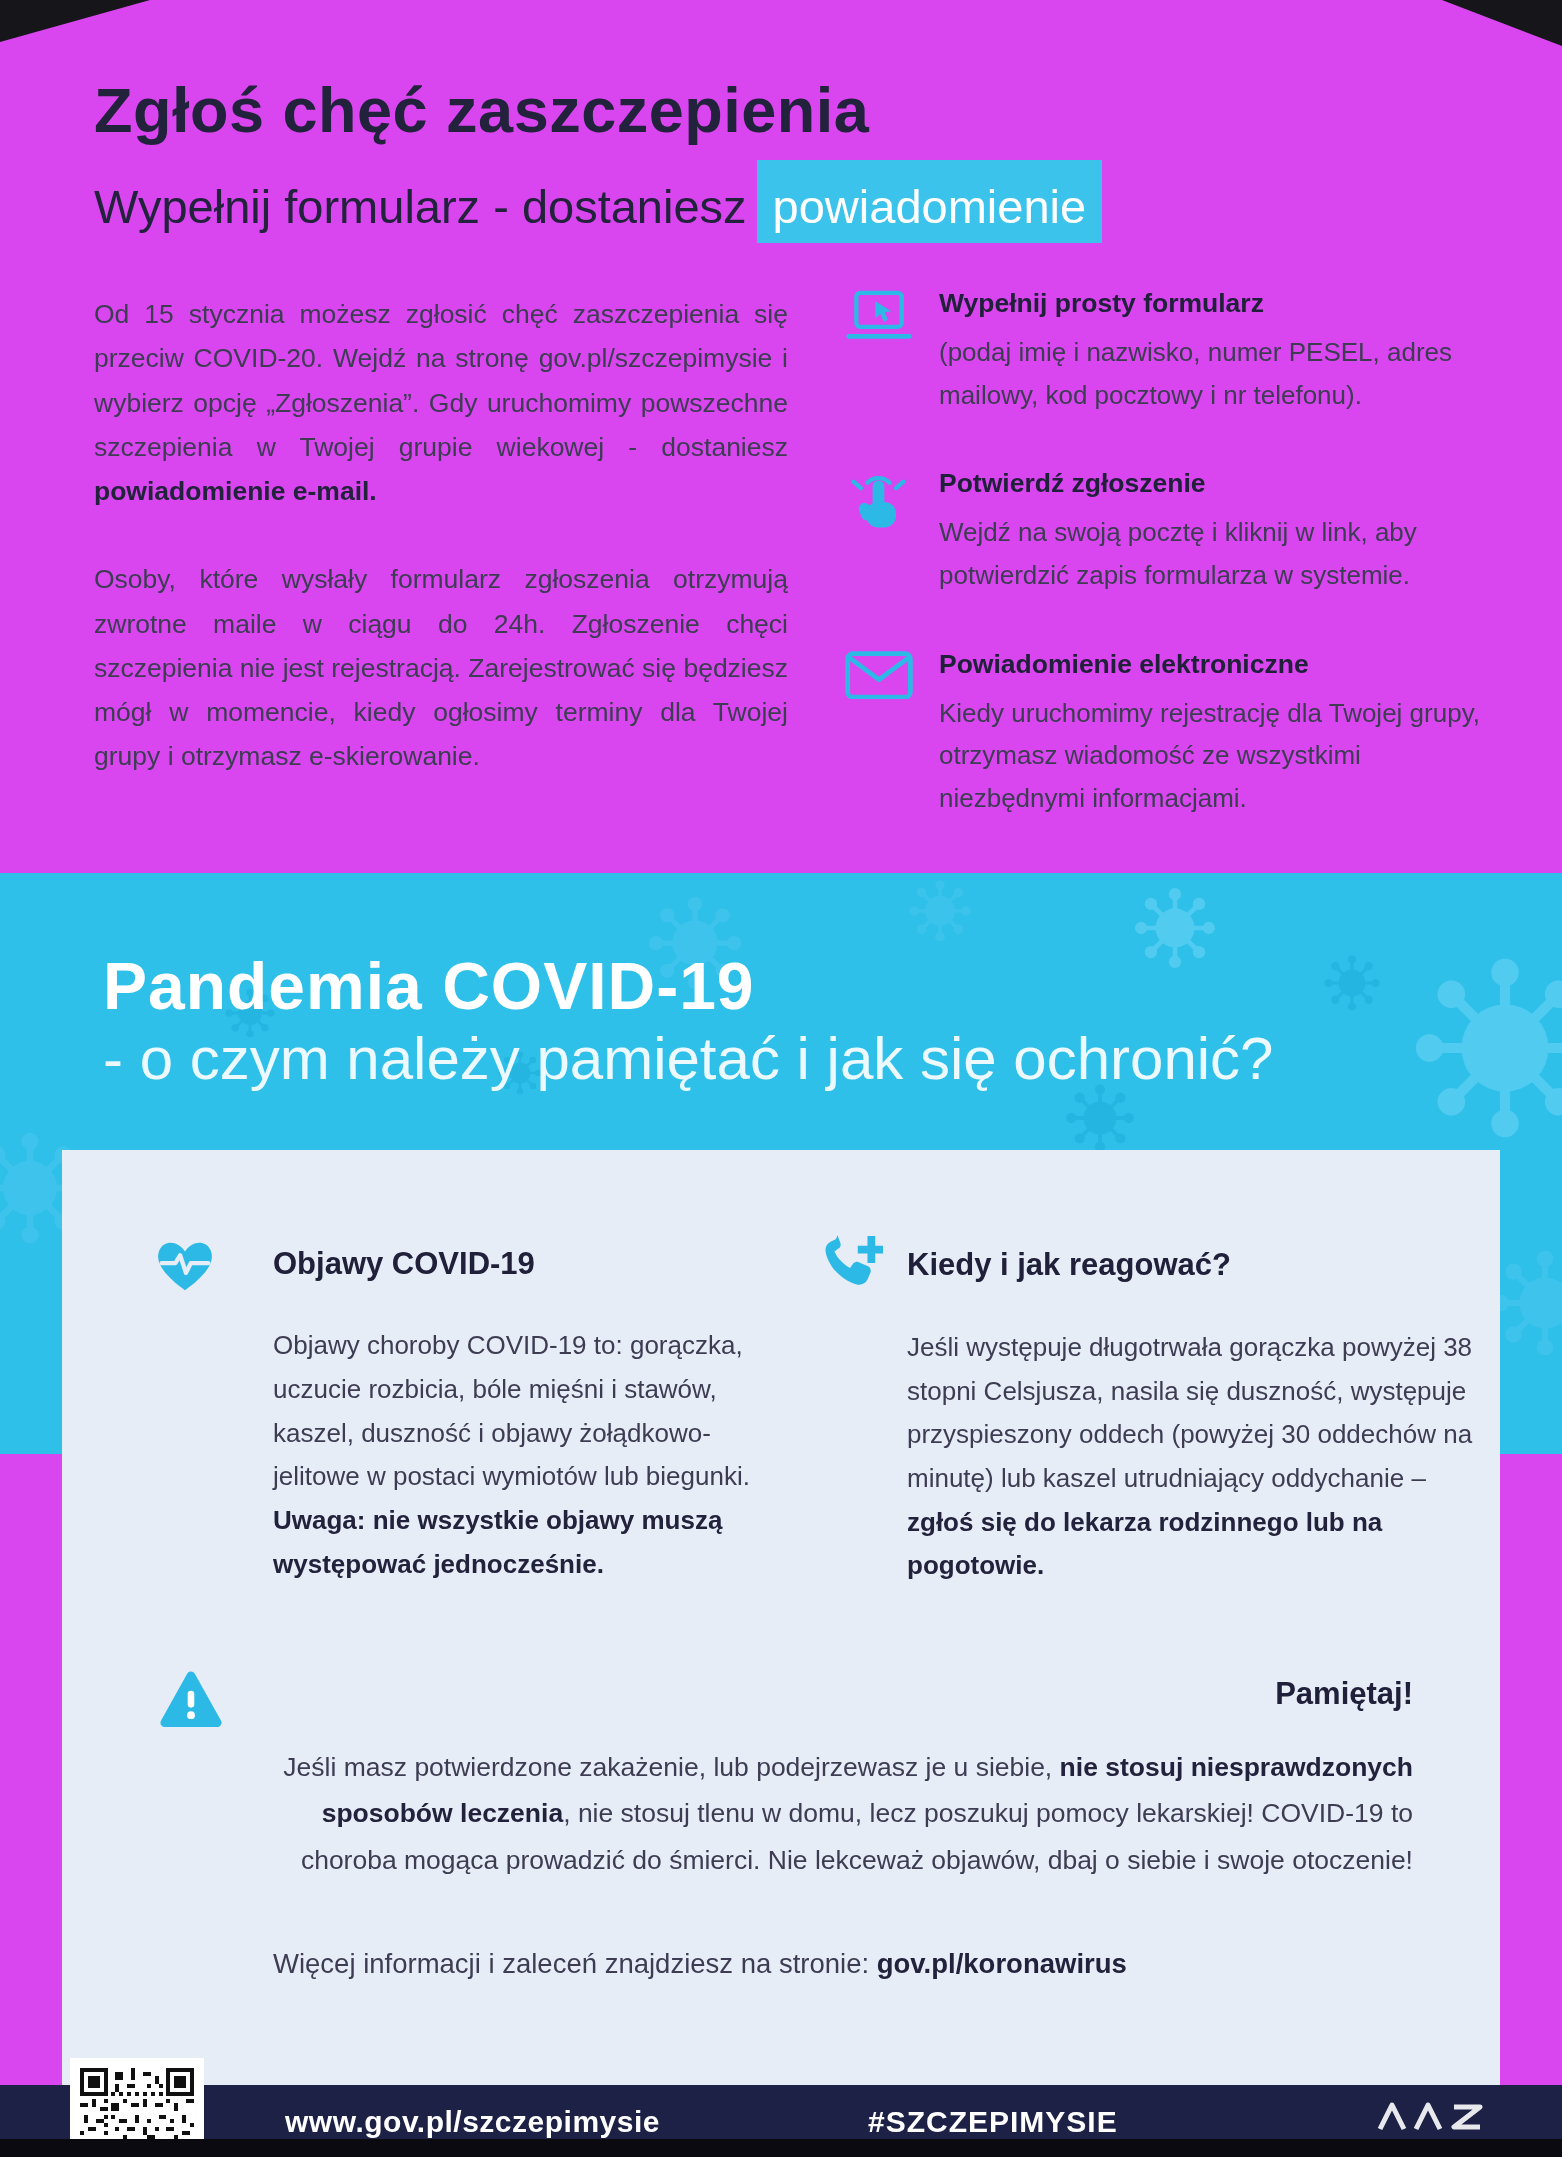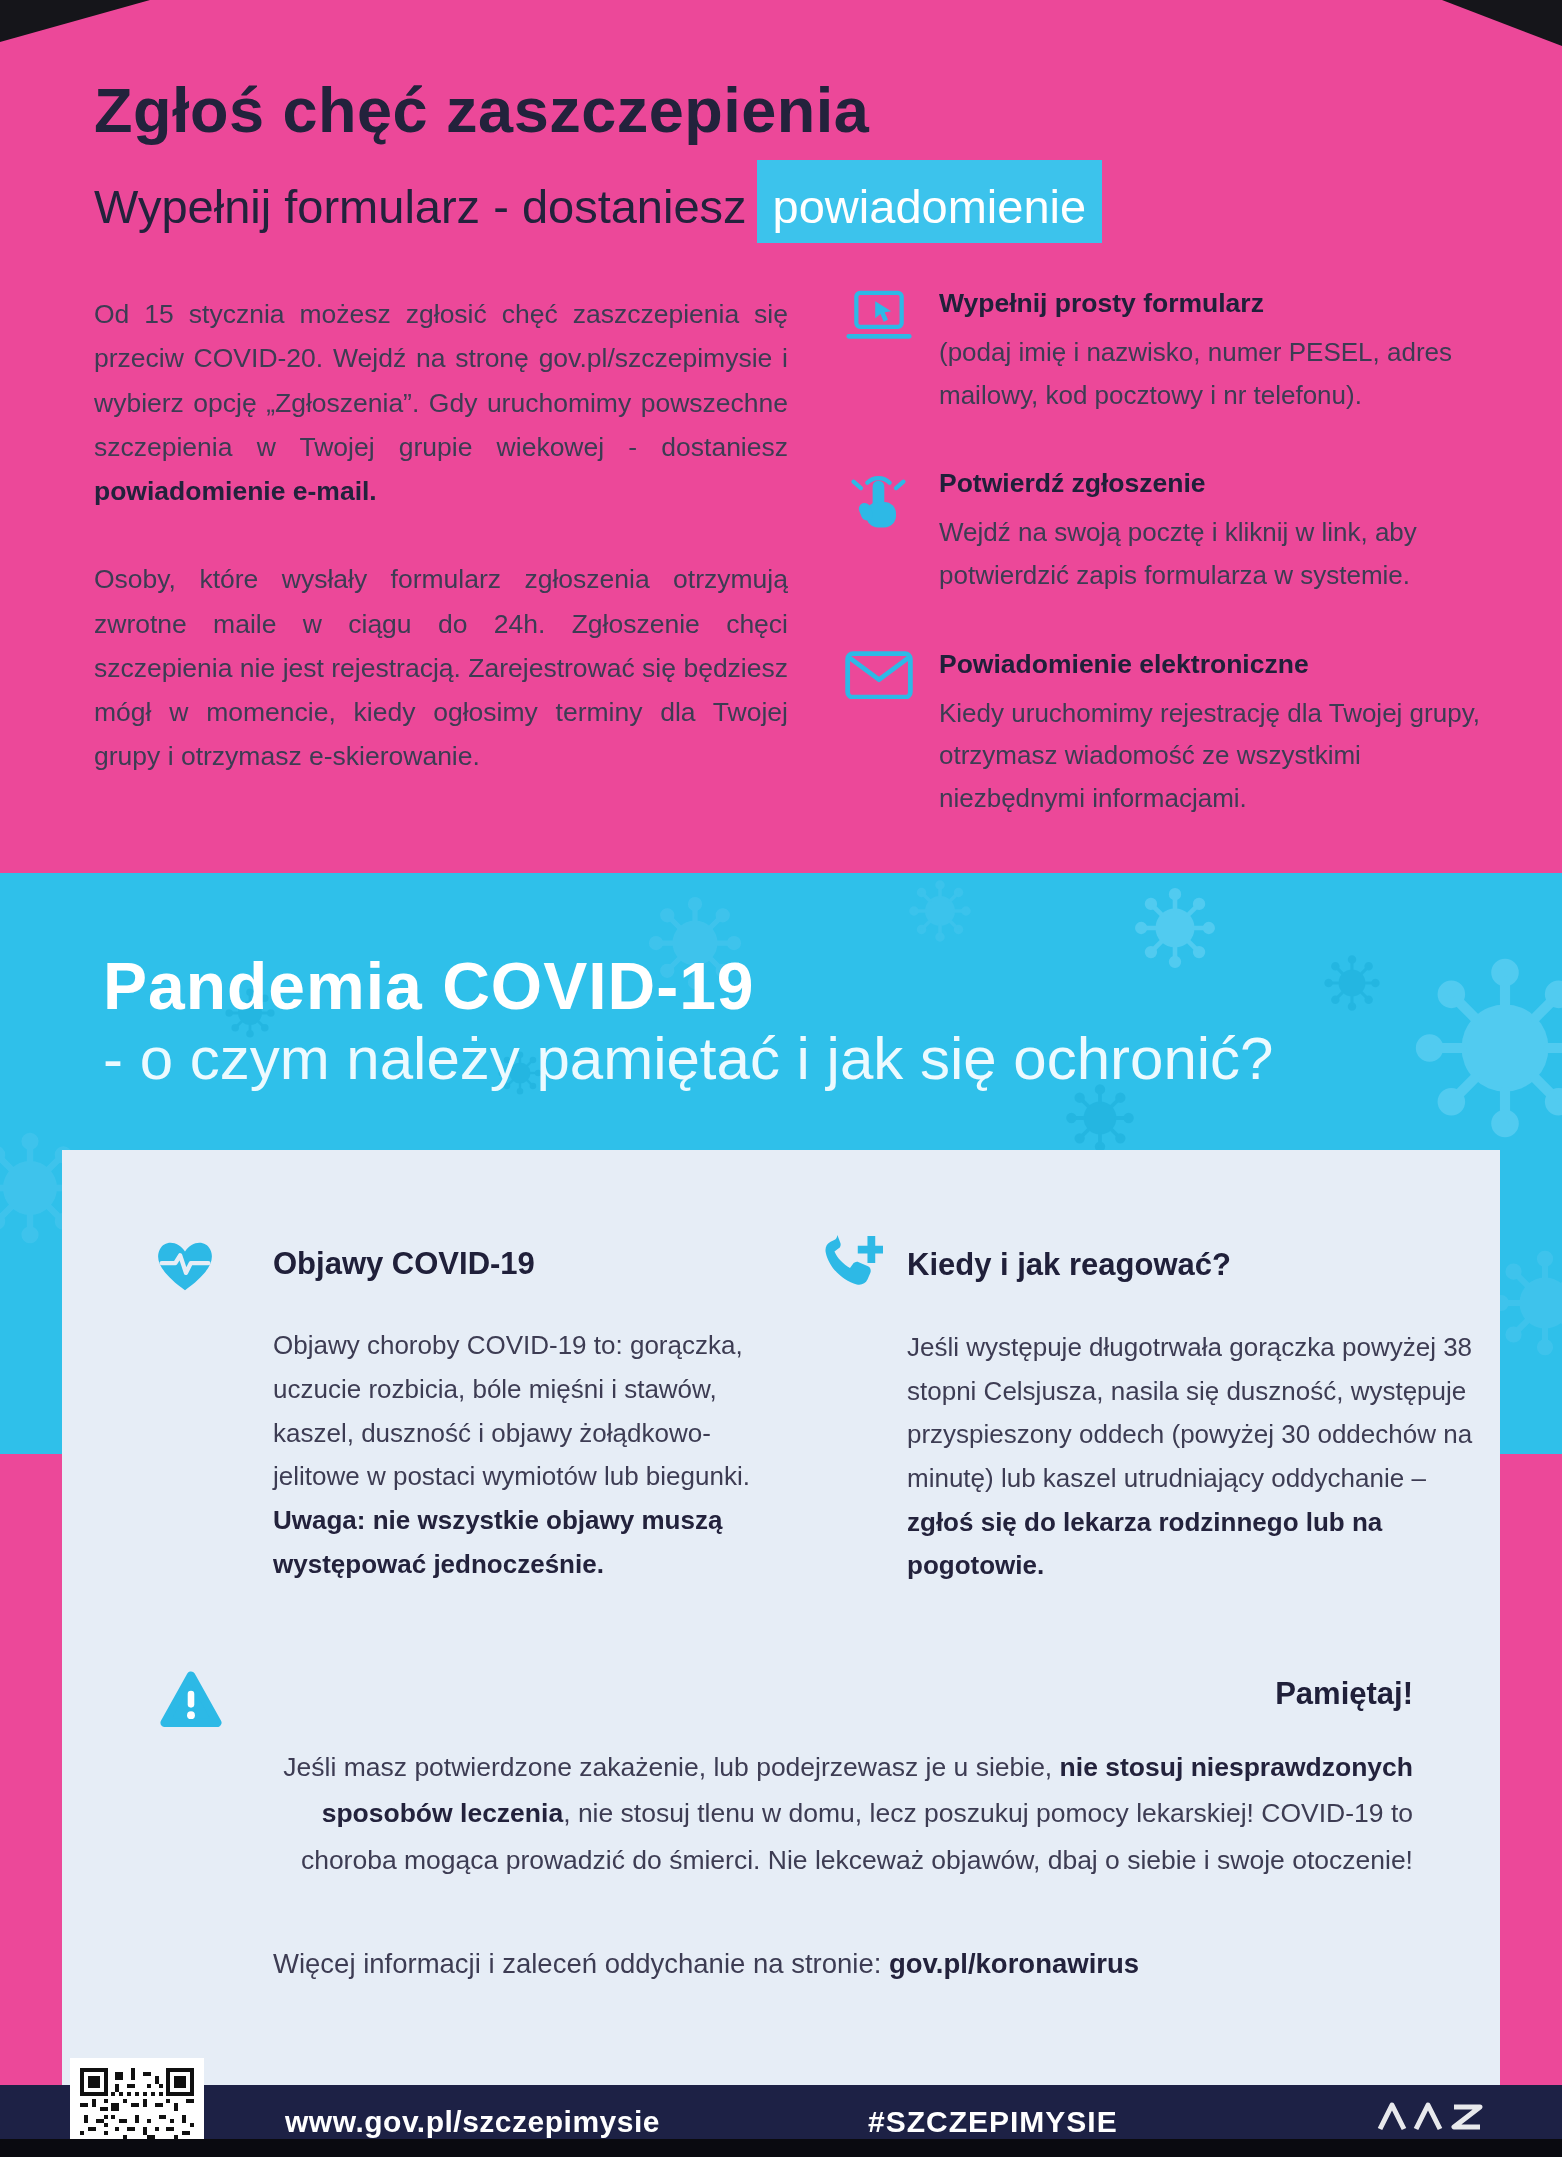--- a/index.html
+++ b/index.html
@@ -1,19 +1,19 @@
 <!DOCTYPE html>
 <html><head>
 <meta charset="utf-8">
 <style>
   * { box-sizing: border-box; margin: 0; padding: 0; }
   body { background: #101014; }
   .poster {
     position: relative; width: 1562px; height: 2157px;
-    background: #ec4899; overflow: hidden;
+    background: #d946ef; overflow: hidden;
     font-family: "Liberation Sans", "DejaVu Sans", sans-serif;
   }
   
   .corner-tl { position:absolute; top:0; left:0; width:150px; height:42px; background:#15151a;
     clip-path: polygon(0 0,100% 0,0 100%); z-index:9; }
   .corner-tr { position:absolute; top:0; right:0; width:120px; height:46px; background:#15151a;
     clip-path: polygon(0 0,100% 0,100% 100%); z-index:9; }
 
   
   .title { position:absolute; left:94px; top:74px; font-size:63px; font-weight:700;
@@ -223,21 +223,21 @@
         <rect x="30.5" y="22" width="7" height="18" rx="3.5" fill="#fff"></rect>
         <circle cx="34" cy="48" r="4.2" fill="#fff"></circle>
       </svg>
     </div>
 
     <div class="remember">
       <h3>Pamiętaj!</h3>
       <p><span>Jeśli masz potwierdzone zakażenie, lub podejrzewasz je u siebie, </span><b>nie stosuj niesprawdzonych sposobów leczenia</b><span>, nie stosuj tlenu w domu, lecz poszukuj pomocy lekarskiej! COVID-19 to choroba mogąca prowadzić do śmierci. Nie lekceważ objawów, dbaj o siebie i swoje otoczenie!</span></p>
     </div>
 
-    <p class="more"><span>Więcej informacji i zaleceń oddychanie na stronie: </span><b>gov.pl/koronawirus</b></p>
+    <p class="more"><span>Więcej informacji i zaleceń znajdziesz na stronie: </span><b>gov.pl/koronawirus</b></p>
 
   </section>
 
   <footer class="footer">
     <span class="f-url">www.gov.pl/szczepimysie</span>
     <span class="f-tag">#SZCZEPIMYSIE</span>
     <svg class="f-marks" width="130" height="34" viewBox="0 0 130 34">
       <path d="M8 30 L20 6 L32 30" fill="none" stroke="#fff" stroke-width="5" stroke-linejoin="round"></path>
       <path d="M44 30 L56 6 L68 30" fill="none" stroke="#fff" stroke-width="5" stroke-linejoin="round"></path>
       <path d="M82 8 h26 l-26 20 h26" fill="none" stroke="#fff" stroke-width="5" stroke-linejoin="round"></path>

